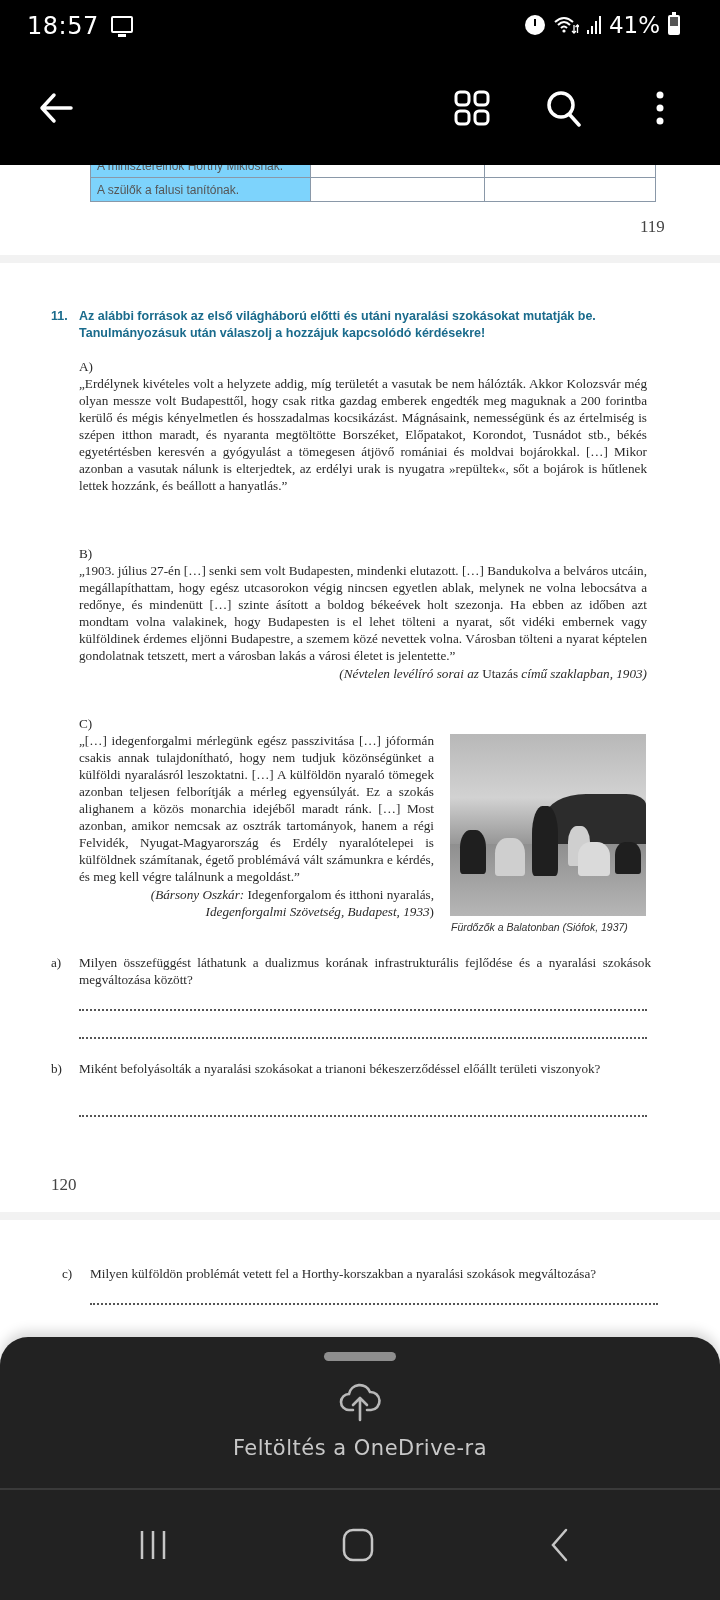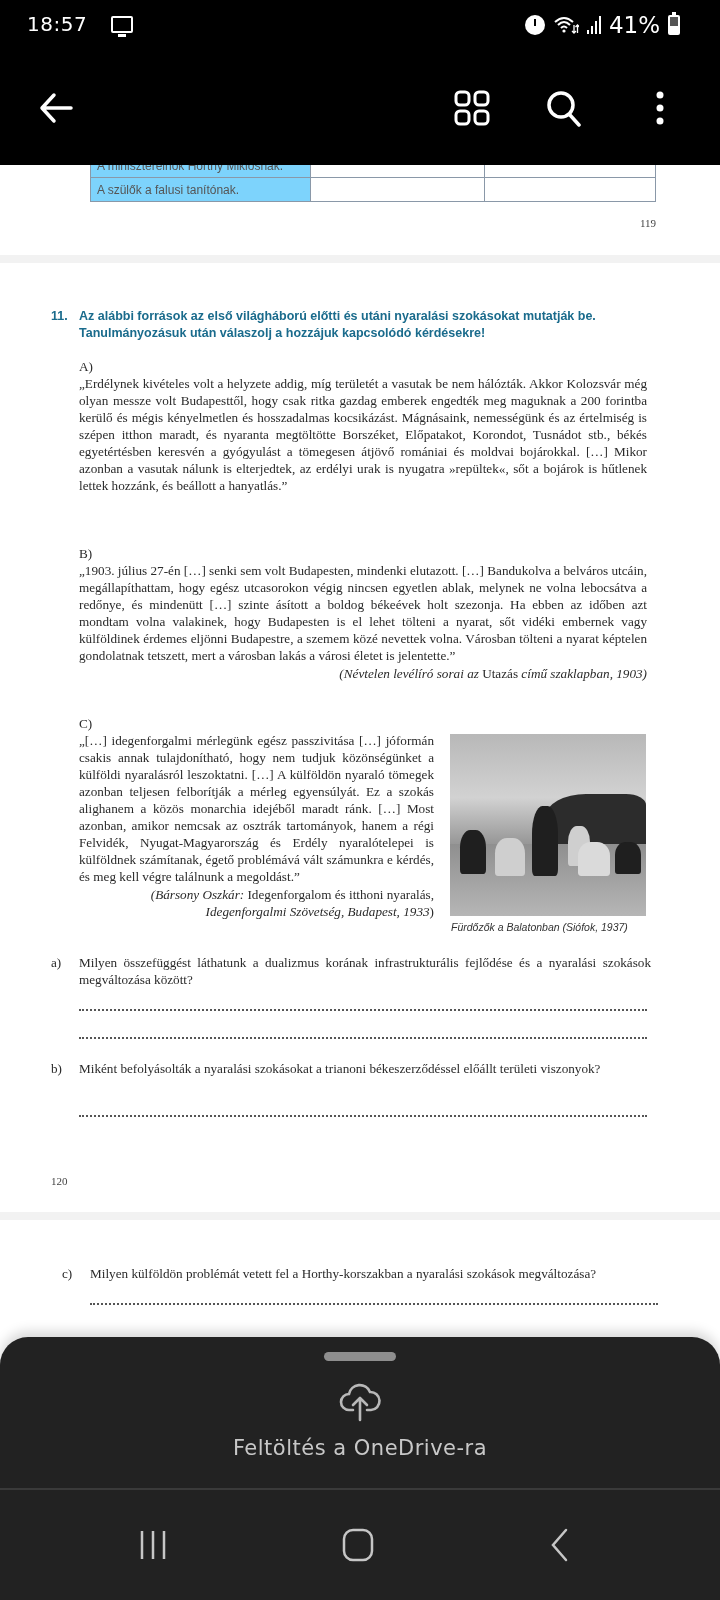--- a/index.html
+++ b/index.html
@@ -2,21 +2,21 @@
 <html><head>
 <meta charset="utf-8">
 <style>
   * { box-sizing: border-box; margin: 0; padding: 0; }
   html, body { width: 720px; height: 1600px; overflow: hidden; background: #ffffff; }
   body { position: relative; font-family: "Liberation Serif", serif; color: #222; }
 
   
   .topbar { position: absolute; left: 0; top: 0; width: 720px; height: 165px; background: #000; z-index: 5; }
   .status { position: absolute; top: 10px; left: 0; width: 720px; height: 34px; color: #fff; font-family: "DejaVu Sans", sans-serif; }
-  .status .time { position: absolute; left: 27px; top: 2px; font-size: 20px; letter-spacing: 0.5px; }
+  .status .time { position: absolute; left: 27px; top: 2px; font-size: 24px; letter-spacing: 0.5px; }
   .status .cast { position: absolute; left: 111px; top: 6px; width: 22px; height: 17px; border: 2.5px solid #fff; border-radius: 2px; }
   .status .cast:after { content: ""; position: absolute; left: 5px; bottom: -6px; width: 8px; height: 3px; background: #fff; }
   .status .right { position: absolute; right: 40px; top: 2px; display: flex; align-items: center; gap: 8px; font-size: 23px; }
   .alarm { width: 20px; height: 20px; border-radius: 50%; background: #fff; position: relative; }
   .alarm:after { content: ""; position: absolute; left: 9px; top: 4px; width: 2px; height: 7px; background: #000; }
   .wifi { width: 26px; height: 20px; position: relative; }
   .signal { display: flex; align-items: flex-end; gap: 2px; height: 18px; }
   .signal i { display: block; width: 2px; background: #fff; }
   .battery { width: 12px; height: 20px; border: 2px solid #fff; border-radius: 2px; position: relative; background: linear-gradient(to top, #fff 45%, #555 45%); }
   .battery:before { content: ""; position: absolute; top: -5px; left: 2px; width: 4px; height: 3px; background: #fff; }
@@ -30,21 +30,21 @@
 
   
   .doc { position: absolute; left: 0; top: 165px; width: 720px; height: 1150px; background: #fff; overflow: hidden; }
   .sep { position: absolute; left: 0; width: 720px; height: 8px; background: #f2f2f2; }
 
   table.ans { position: absolute; left: 90px; top: -12px; width: 566px; border-collapse: collapse; font-family: "Liberation Sans", sans-serif; font-size: 12px; color: #555; }
   table.ans td { border: 1.5px solid #8a98a8; height: 24px; padding: 2px 6px; }
   table.ans td.lbl { background: #7dd3fc; width: 220px; }
   table.ans td.c2 { width: 174px; }
 
-  .pgnum { position: absolute; font-size: 11px; color: #444; }
+  .pgnum { position: absolute; font-size: 17px; color: #444; }
 
   .task { position: absolute; left: 51px; top: 143px; width: 600px; font-family: "Liberation Sans", sans-serif; font-weight: bold; font-size: 12.5px; color: #1a6b8c; line-height: 17px; }
   .task .num { position: absolute; left: 0; top: 0; }
   .task .txt { margin-left: 28px; display: block; }
 
   .src { position: absolute; left: 79px; width: 568px; font-size: 13.2px; line-height: 17px; text-align: justify; color: #2a2a2a; }
   .src .hd { display: block; }
   .cite { display: block; text-align: right; font-style: italic; margin-top: 1px; }
   .cite .up { font-style: normal; text-align: right; }
 

